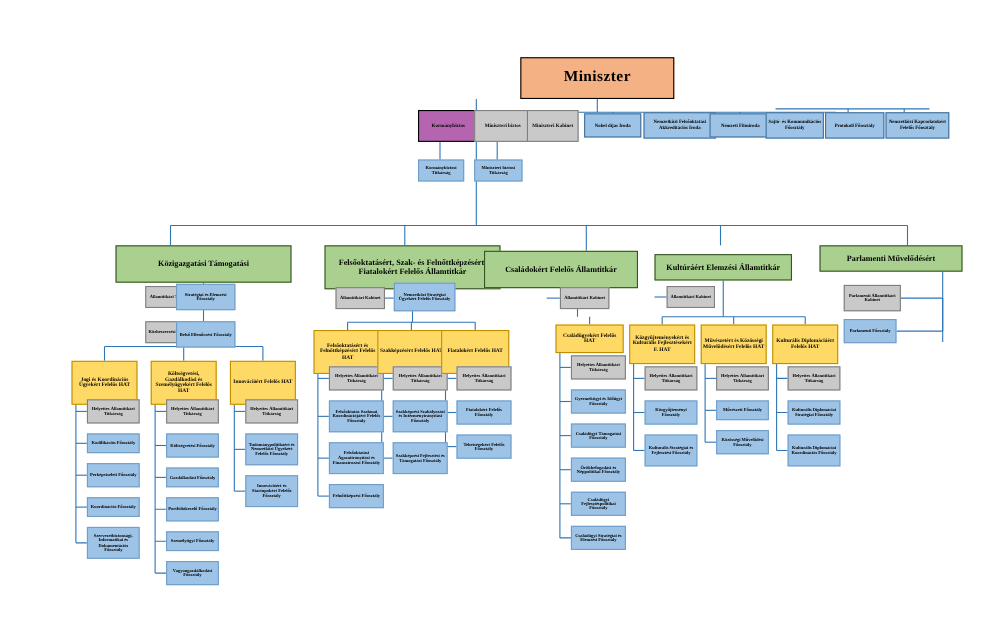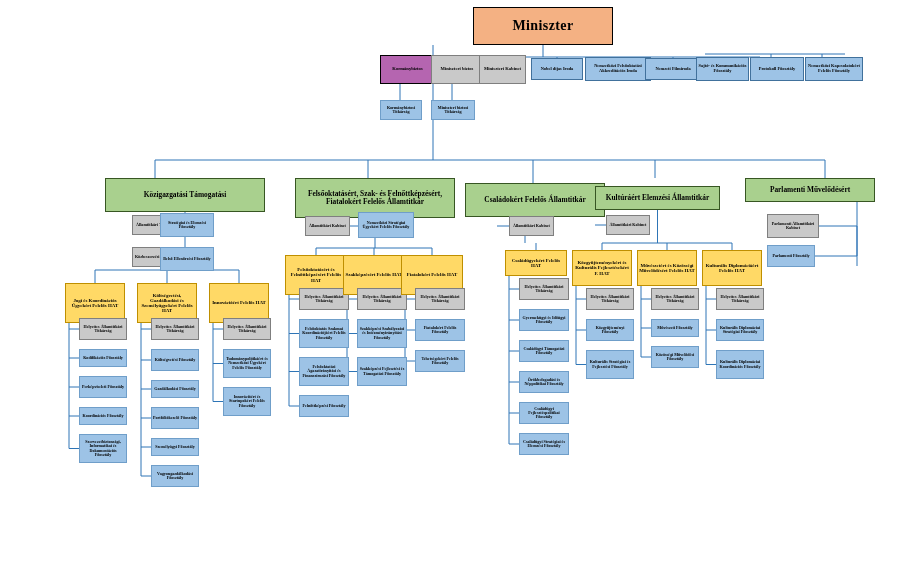--- a/index.html
+++ b/index.html
@@ -1,18 +1,18 @@
 <!DOCTYPE html>
 <html><head>
 <meta charset="utf-8">
 <style>
   html,body{margin:0;padding:0;background:#ffffff;}
   body{width:914px;height:567px;position:relative;overflow:hidden;
        font-family:"Liberation Serif",serif;color:#000;}
-  #chart{position:absolute;inset:0;}
+  #chart{position:absolute;inset:0;margin-top:45px;}
   svg.lines{position:absolute;left:0;top:0;width:914px;height:567px;pointer-events:none;}
   .box{position:absolute;box-sizing:border-box;display:flex;align-items:center;
        justify-content:center;text-align:center;font-weight:bold;line-height:1.04;
        overflow:hidden;}
   .box span{display:block;padding:0 1px;}
 
   
   .minister{background:#f4b183;border:1.2px solid #000;font-size:14px;letter-spacing:.4px;}
   .purple{background:#b565b0;border:1.2px solid #000;font-size:4.6px;color:#000;}
   .grey{background:#c9c9c9;border:1px solid #7f7f7f;font-size:4.6px;}
@@ -288,21 +288,21 @@
       </div>
       <div class="box greysm" style="left: 415px; top: 288px; width: 50px; height: 22px;">
         <span>Helyettes Államtitkári Titkárság</span>
       </div>
       <div class="box blue" style="left: 415px; top: 319px; width: 50px; height: 22px;">
         <span>Fiatalokért Felelős Főosztály</span>
       </div>
       <div class="box blue" style="left: 415px; top: 350px; width: 50px; height: 22px;">
         <span>Tehetségekért Felelős Főosztály</span>
       </div>
-      <div class="box green" style="left: 465px; top: 183px; width: 140px; height: 34px;">
+      <div class="box green" style="left: 440px; top: 183px; width: 140px; height: 34px;">
         <span>Családokért Felelős Államtitkár</span>
       </div>
       <div class="box greysm" style="left: 509px; top: 216px; width: 45px; height: 20px;">
         <span>Államtitkári Kabinet</span>
       </div>
       <div class="box yellow" style="left: 505px; top: 250px; width: 62px; height: 26px;">
         <span>Családügyekért Felelős HAT</span>
       </div>
       <div class="box greysm" style="left: 519px; top: 278px; width: 50px; height: 22px;">
         <span>Helyettes Államtitkári Titkárság</span>

